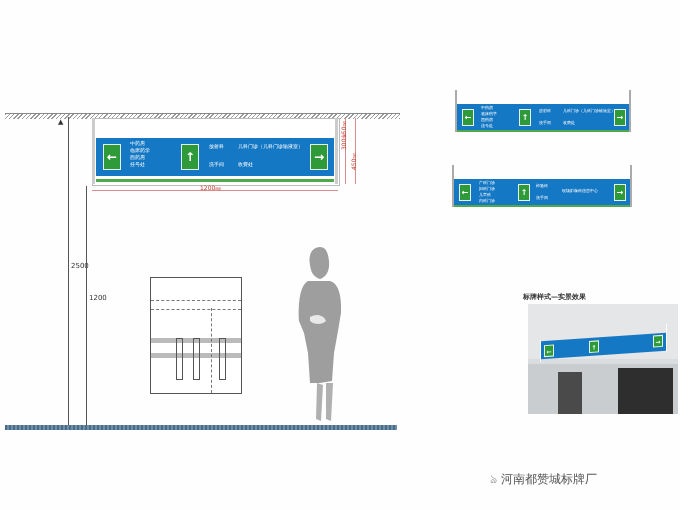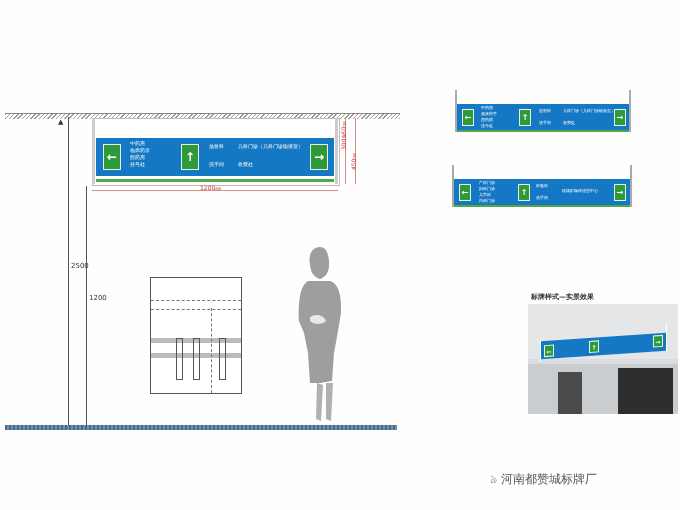--- a/index.html
+++ b/index.html
@@ -127,21 +127,21 @@
       <div class="stxt" style="font-size:4px;line-height:6px;">洗手间</div>
     </div>
     <div class="abs" style="left:108px;top:9px;">
       <div class="stxt" style="font-size:4px;line-height:6px;">现场影像科信息中心</div>
     </div>
     <div class="abs arrowbox" style="left:160px;top:5px;width:10px;height:15px;font-size:8px;">→</div>
   </div>
   <div class="abs greenbar" style="left:2px;top:40px;width:176px;height:2px;"></div>
 </div>
 
-<div class="abs caption" style="left:523px;top:292px;margin-left:8px;">标牌样式—实景效果</div>
+<div class="abs caption" style="left:523px;top:292px;">标牌样式—实景效果</div>
 <div class="abs photo" style="left:528px;top:304px;width:150px;height:110px;">
   <div class="abs" style="left:0;top:0;width:150px;height:55px;background:#e4e6e8;"></div>
   <div class="abs" style="left:12px;top:36px;width:1px;height:22px;background:#fff;"></div>
   <div class="abs" style="left:138px;top:20px;width:1px;height:28px;background:#fff;"></div>
   <div class="abs panel" style="left:13px;top:33px;width:125px;height:18px;transform:skewY(-4deg);">
     <div class="abs arrowbox" style="left:3px;top:4px;width:8px;height:10px;font-size:6px;">←</div>
     <div class="abs arrowbox" style="left:48px;top:3px;width:8px;height:10px;font-size:6px;">↑</div>
     <div class="abs arrowbox" style="left:112px;top:2px;width:8px;height:10px;font-size:6px;">→</div>
   </div>
   <div class="abs" style="left:0;top:60px;width:150px;height:50px;background:#c9cdd0;"></div>

